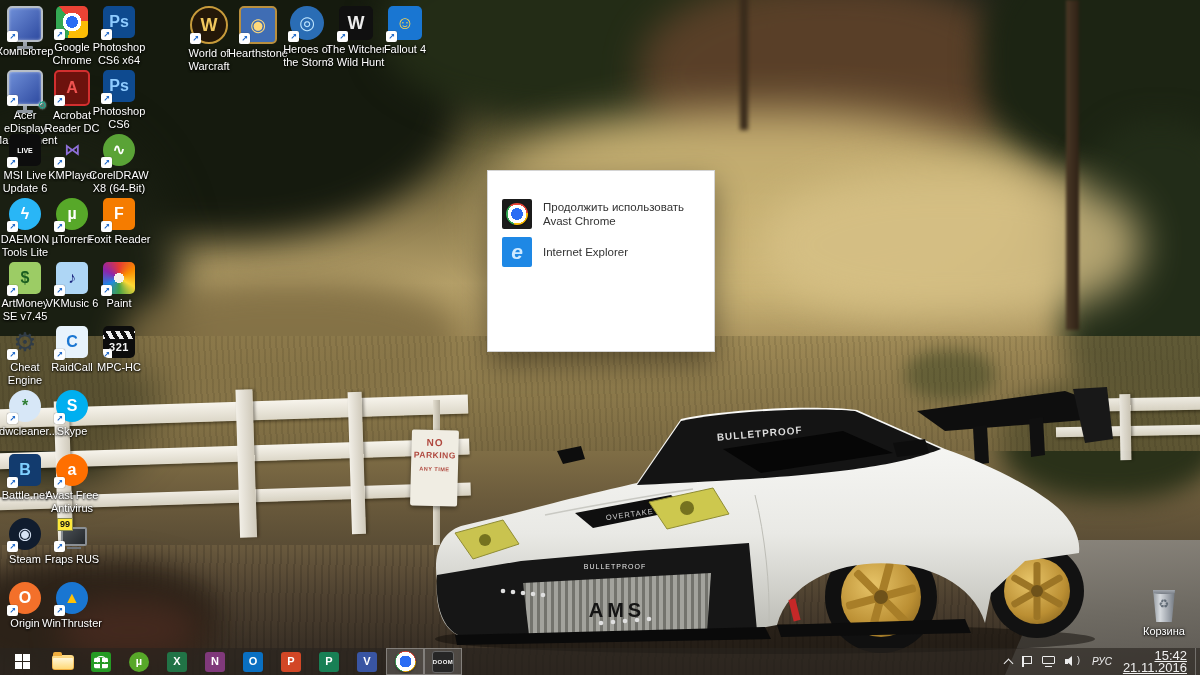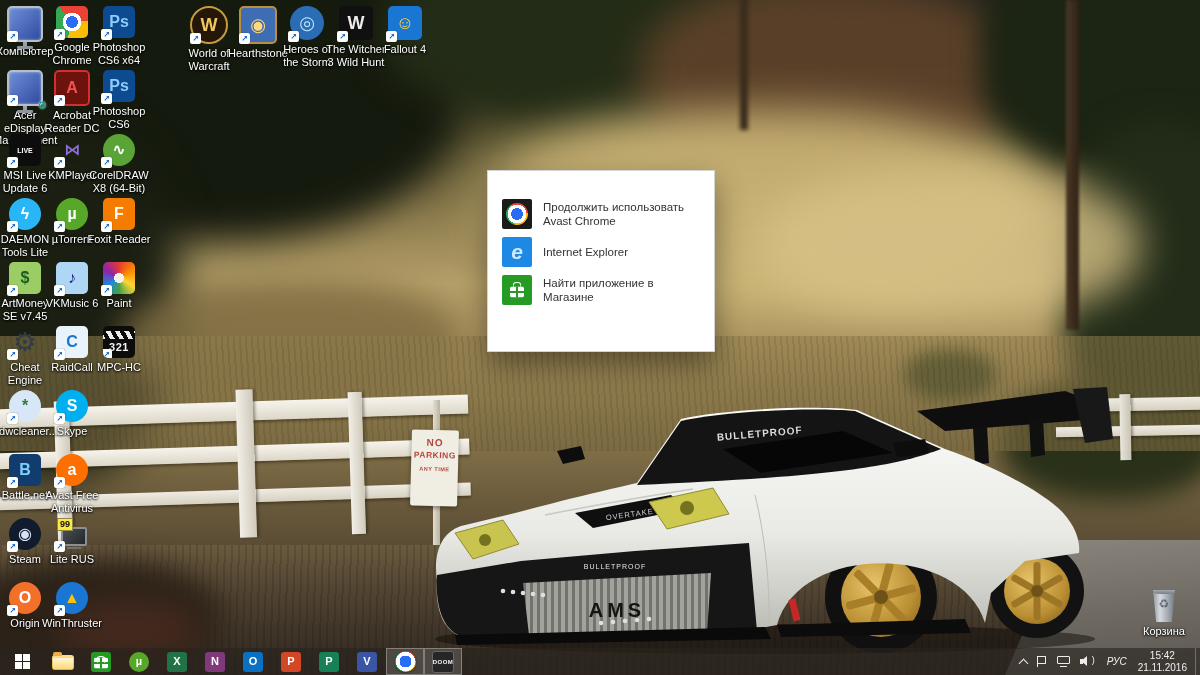--- a/index.html
+++ b/index.html
@@ -117,21 +117,21 @@
   .flag::before{content:"";position:absolute;left:0;top:0;width:1.5px;height:11px;background:#ececec;}
   .flag::after{content:"";position:absolute;left:1.5px;top:0;width:7px;height:5.5px;border:1.5px solid #ececec;border-left:none;border-radius:0 1px 1px 0;}
   .net{position:relative;width:13px;height:11px;}
   .net::before{content:"";position:absolute;inset:0 0 3px 0;border:1.5px solid #ececec;border-radius:1px;}
   .net::after{content:"";position:absolute;left:3px;right:3px;bottom:0;height:1.5px;background:#ececec;}
   .vol{position:relative;width:15px;height:11px;}
   .vol::before{content:"";position:absolute;left:0;top:3px;width:3px;height:5px;background:#ececec;}
   .vol::after{content:"";position:absolute;left:1px;top:0;border-top:5.5px solid transparent;border-bottom:5.5px solid transparent;border-right:6px solid #ececec;}
   .wave{position:absolute;right:0;top:-1px;font-size:9px;color:#ececec;}
   .tray-lang{font-size:10px;padding:0 7px;cursor:pointer;font-style:italic;}
-  .tray-clock{font-size:10px;line-height:12px;text-align:center;padding:0 8px 0 4px;cursor:pointer;}
+  .tray-clock{font-size:13px;line-height:12px;text-align:right;padding:0 8px 0 4px;cursor:pointer;text-decoration:underline;}
   .show-desktop{width:4px;height:27px;border-left:1px solid rgba(255,255,255,.28);cursor:pointer;}
 </style>
 </head>
 <body>
 
 <div id="desktop">
 
   <div id="wallpaper">
     <div class="wp-base"></div>
     <div class="blob" style="left:-60px;top:-60px;width:520px;height:300px;background:#151a0e;filter:blur(18px);"></div>
@@ -418,21 +418,21 @@
           <span class="glyph" style="color: rgb(215, 227, 244);">◉</span>
           <span class="sc-arrow">↗</span>
         </div>
         <div class="label">Steam</div>
       </div>
       <div class="desk-icon" style="left: 49px; top: 518px;">
         <div class="ic ic-fraps">
           <span class="badge">99</span>
           <span class="sc-arrow">↗</span>
         </div>
-        <div class="label">Lite RUS</div>
+        <div class="label">Fraps RUS</div>
       </div>
       <div class="desk-icon" style="left: 2px; top: 582px;">
         <div class="ic ic-circle" style="background: rgb(243, 112, 42);">
           <span class="glyph" style="color: rgb(255, 255, 255);">O</span>
           <span class="sc-arrow">↗</span>
         </div>
         <div class="label">Origin</div>
       </div>
       <div class="desk-icon" style="left: 49px; top: 582px;">
         <div class="ic ic-circle" style="background: rgb(25, 118, 210);">
@@ -494,24 +494,20 @@
             <div class="ic-chrome"></div>
           </div>
           <span class="opt-label">Продолжить использовать Avast Chrome</span>
         </div>
         <div class="opt">
           <div class="opt-ic opt-ie">
             <span class="ie-e">e</span>
           </div>
           <span class="opt-label">Internet Explorer</span>
         </div>
-        <div class="opt">
-          <div class="opt-ic ic-storebag"></div>
-          <span class="opt-label">Найти приложение в Магазине</span>
-        </div>
       </div>
   </div>
 
   <div id="taskbar">
     <div class="tb-start">
       <span class="ic-win"></span>
     </div>
     <div id="tb-apps" style="display:flex;">
         <div class="tb-btn">
           <div class="ic ic-folder"></div>

